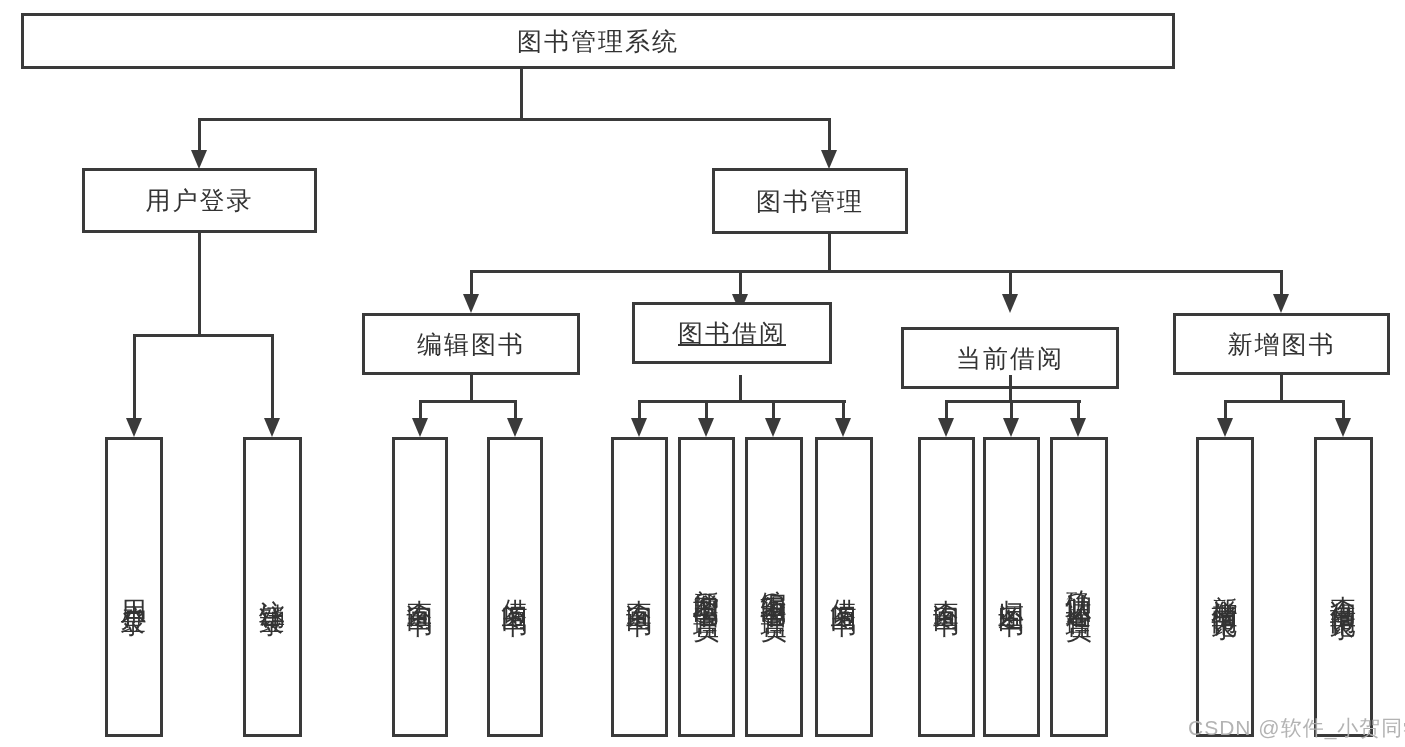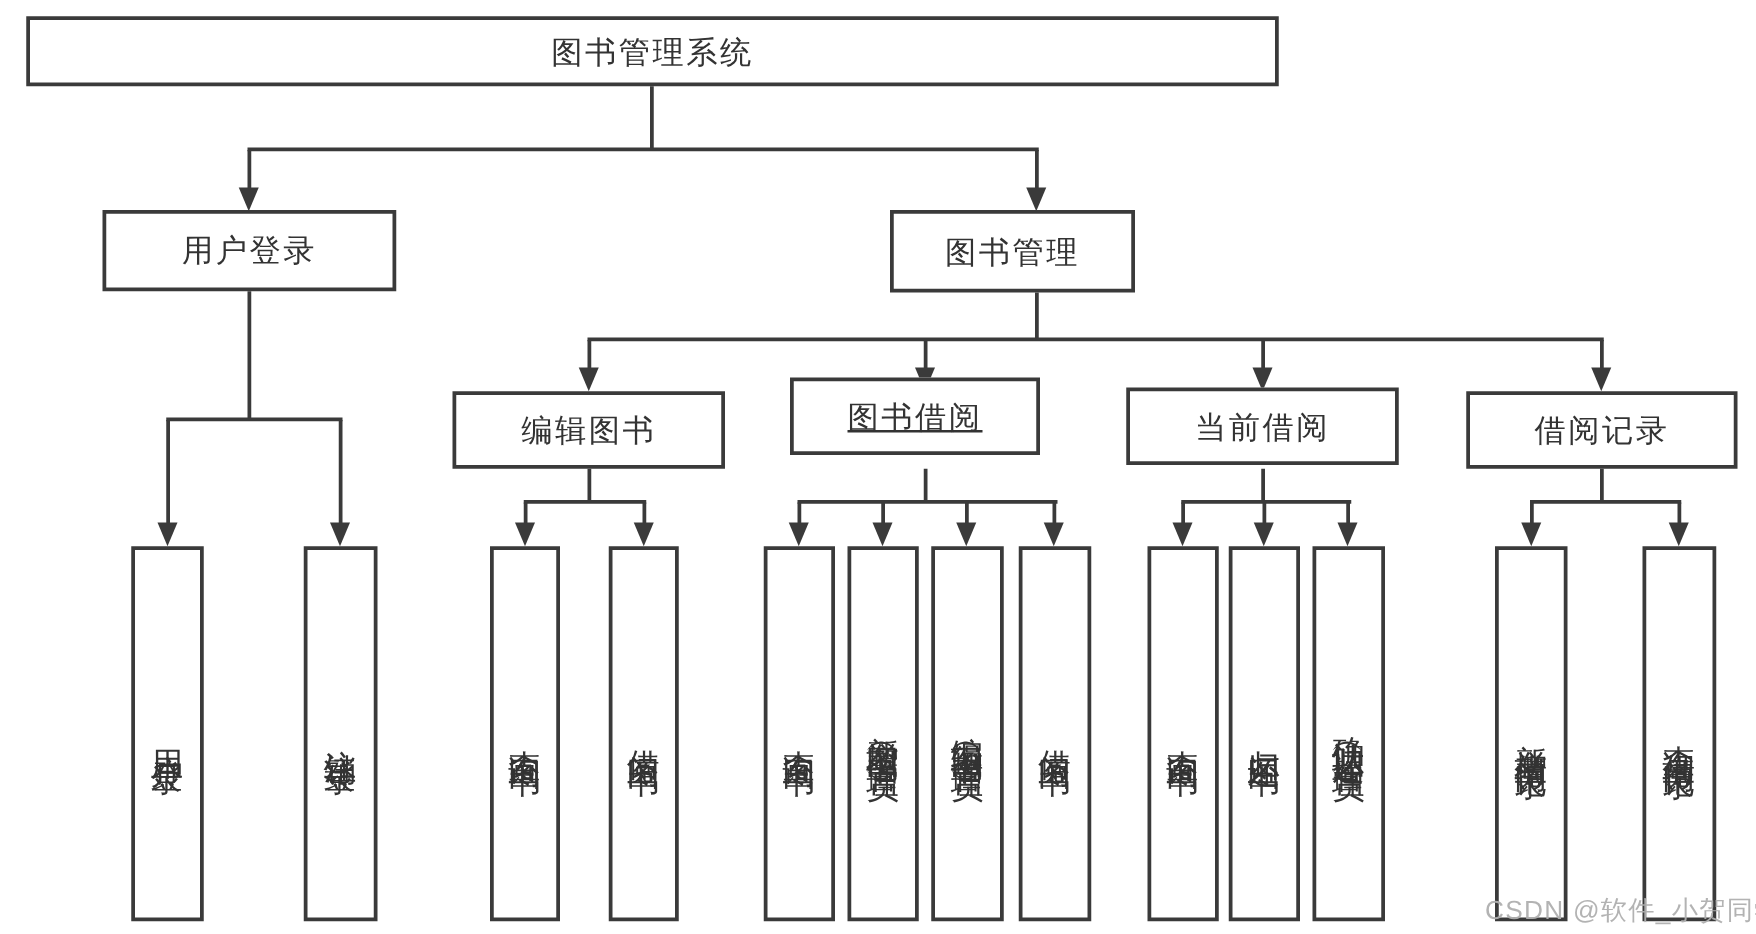--- a/index.html
+++ b/index.html
@@ -57,21 +57,21 @@
     color:rgba(175,175,175,0.95);
     white-space:nowrap;
     z-index:5;
   }
 </style>
 </head>
 <body>
 
 <div class="canvas">
 
-  <div class="box h-label" style="left:21px;top:13px;width:1002px;height:56px;">图书管理系统</div>
+  <div class="box h-label" style="left:21px;top:13px;width:1154px;height:56px;">图书管理系统</div>
 
   <div class="line" style="left:520px;top:69px;width:3px;height:51px;"></div>
   <div class="line" style="left:198px;top:118px;width:633px;height:3px;"></div>
   <div class="line" style="left:198px;top:120px;width:3px;height:32px;"></div>
   <div class="ah" style="left:191px;top:150px;"></div>
   <div class="line" style="left:828px;top:120px;width:3px;height:32px;"></div>
   <div class="ah" style="left:821px;top:150px;"></div>
 
   <div class="box h-label" style="left:82px;top:168px;width:235px;height:65px;">用户登录</div>
   <div class="box h-label" style="left:712px;top:168px;width:196px;height:66px;">图书管理</div>
@@ -89,22 +89,22 @@
   <div class="ah" style="left:463px;top:294px;"></div>
   <div class="line" style="left:739px;top:272px;width:3px;height:24px;"></div>
   <div class="ah" style="left:732px;top:294px;"></div>
   <div class="line" style="left:1009px;top:272px;width:3px;height:24px;"></div>
   <div class="ah" style="left:1002px;top:294px;"></div>
   <div class="line" style="left:1280px;top:272px;width:3px;height:24px;"></div>
   <div class="ah" style="left:1273px;top:294px;"></div>
 
   <div class="box h-label" style="left:362px;top:313px;width:218px;height:62px;">编辑图书</div>
   <div class="box h-label" style="left:632px;top:302px;width:200px;height:62px;text-decoration:underline;">图书借阅</div>
-  <div class="box h-label" style="left:901px;top:310px;width:218px;height:62px;">当前借阅</div>
-  <div class="box h-label" style="left:1173px;top:313px;width:217px;height:62px;">借阅记录</div>
+  <div class="box h-label" style="left:901px;top:327px;width:218px;height:62px;">当前借阅</div>
+  <div class="box h-label" style="left:1173px;top:313px;width:217px;height:62px;">新增图书</div>
 
   <div class="line" style="left:470px;top:375px;width:3px;height:27px;"></div>
   <div class="line" style="left:419px;top:400px;width:98px;height:3px;"></div>
   <div class="line" style="left:419px;top:402px;width:3px;height:18px;"></div>
   <div class="ah" style="left:412px;top:418px;"></div>
   <div class="line" style="left:514px;top:402px;width:3px;height:18px;"></div>
   <div class="ah" style="left:507px;top:418px;"></div>
 
   <div class="line" style="left:739px;top:375px;width:3px;height:27px;"></div>
   <div class="line" style="left:638px;top:400px;width:208px;height:3px;"></div>

